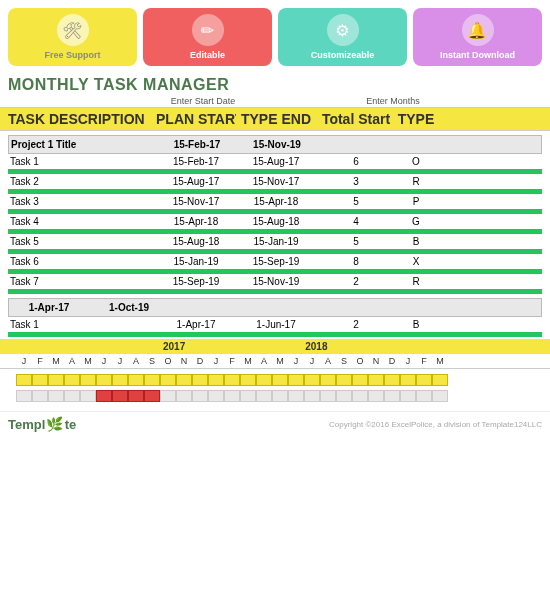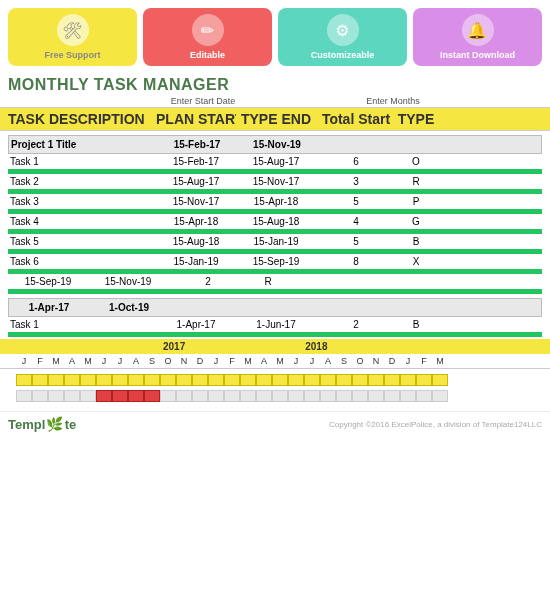--- a/index.html
+++ b/index.html
@@ -280,20 +280,21 @@
       <span class="cell cell-type">B</span>
     </div>
     <div class="task-row">
       <span class="cell cell-task">Task 6</span>
       <span class="cell cell-start">15-Jan-19</span>
       <span class="cell cell-end">15-Sep-19</span>
       <span class="cell cell-total">8</span>
       <span class="cell cell-type">X</span>
     </div>
     <div class="task-row">
+      <span class="cell cell-task">Task 7</span>
       <span class="cell cell-start">15-Sep-19</span>
       <span class="cell cell-end">15-Nov-19</span>
       <span class="cell cell-total">2</span>
       <span class="cell cell-type">R</span>
     </div>
     <div class="project-row">
     <span class="cell cell-start">1-Apr-17</span>
     <span class="cell cell-end">1-Oct-19</span>
     <span class="cell cell-total"></span>
     <span class="cell cell-type"></span>

